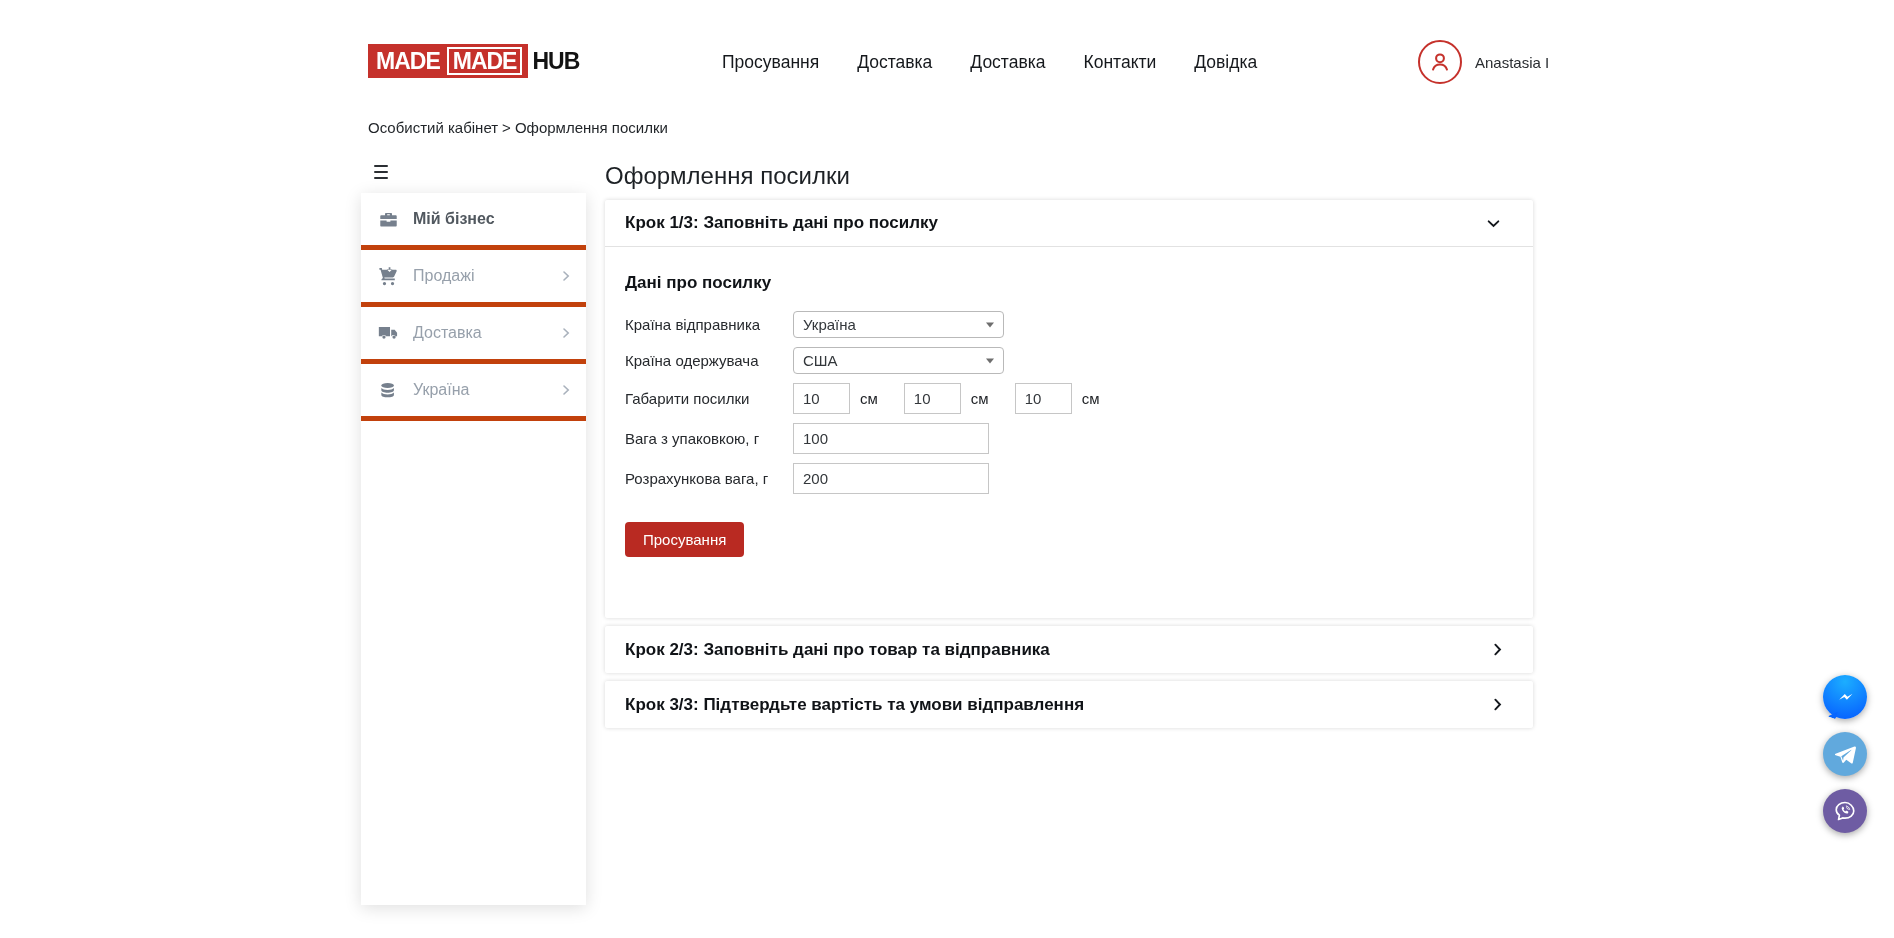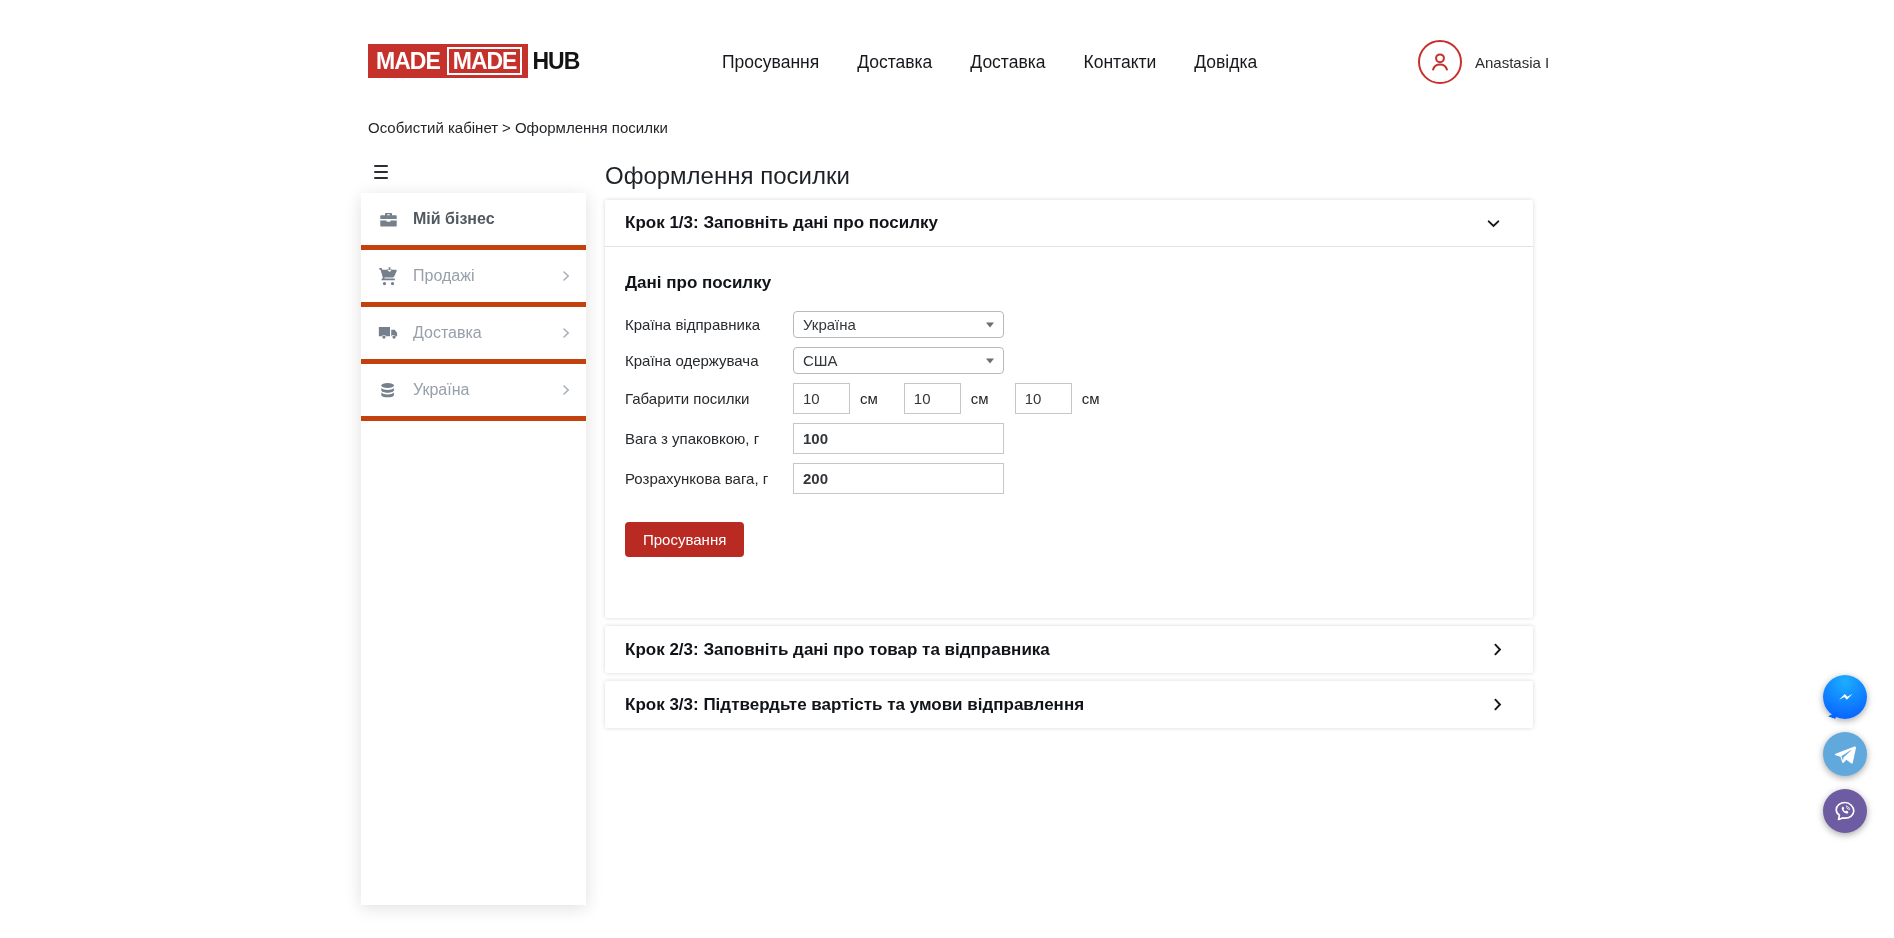--- a/index.html
+++ b/index.html
@@ -56,21 +56,21 @@
   .step-panel { height: 371px; padding: 26px 20px 0 20px; }
   .form-heading { font-size: 17px; font-weight: 700; color: #101317; margin: 0 0 18px 0; }
   .form-row { display: flex; align-items: center; margin-bottom: 9px; margin-top: 7px; }
   .row-label { width: 168px; flex: 0 0 168px; font-size: 15px; color: #26292d; }
 
   .fake-select { width: 211px; height: 27px; border: 1px solid #b9b9b9; border-radius: 4px; background: #fff; display: flex; align-items: center; padding: 0 9px; font-size: 15px; color: #33373b; position: relative; cursor: pointer; }
   .sel-arrow { position: absolute; right: 9px; top: 50%; transform: translateY(-50%); width: 0; height: 0; border-left: 4.5px solid transparent; border-right: 4.5px solid transparent; border-top: 5.5px solid #6e6e6e; }
 
   .txt-input { height: 31px; border: 1px solid #c6c6c6; border-radius: 0; padding: 0 9px; font-size: 15px; color: #33373b; font-family: "Liberation Sans", sans-serif; outline: none; background: #fff; }
   .dim-input { width: 57px; }
-  .wide-input { width: 211px; font-weight: bold; }
+  .wide-input { width: 196px; }
   .unit { font-size: 15px; color: #1c1f23; margin: 0 26px 0 10px; }
   .unit:last-child { margin-right: 0; }
 
   .calc-btn { margin-top: 19px; height: 35px; padding: 0 18px; background: #b92a22; color: #fff; border: none; border-radius: 4px; font-size: 15px; font-family: "Liberation Sans", sans-serif; cursor: pointer; }
 
   
   .social { position: absolute; left: 1823px; top: 675px; display: flex; flex-direction: column; gap: 13px; }
   .soc-btn { width: 44px; height: 44px; border-radius: 50%; display: flex; align-items: center; justify-content: center; cursor: pointer; box-shadow: 0 2px 7px rgba(0,0,0,0.35); position: relative; border: none; padding: 0; }
   .soc-messenger { background: radial-gradient(circle at 50% 15%, #1caeff, #0866ff 85%); }
   .soc-messenger::after { content: ""; position: absolute; left: 6px; bottom: 1px; width: 8px; height: 8px; background: #0866ff; border-radius: 1px; transform: rotate(20deg); clip-path: polygon(0 100%, 100% 0, 100% 100%); }

